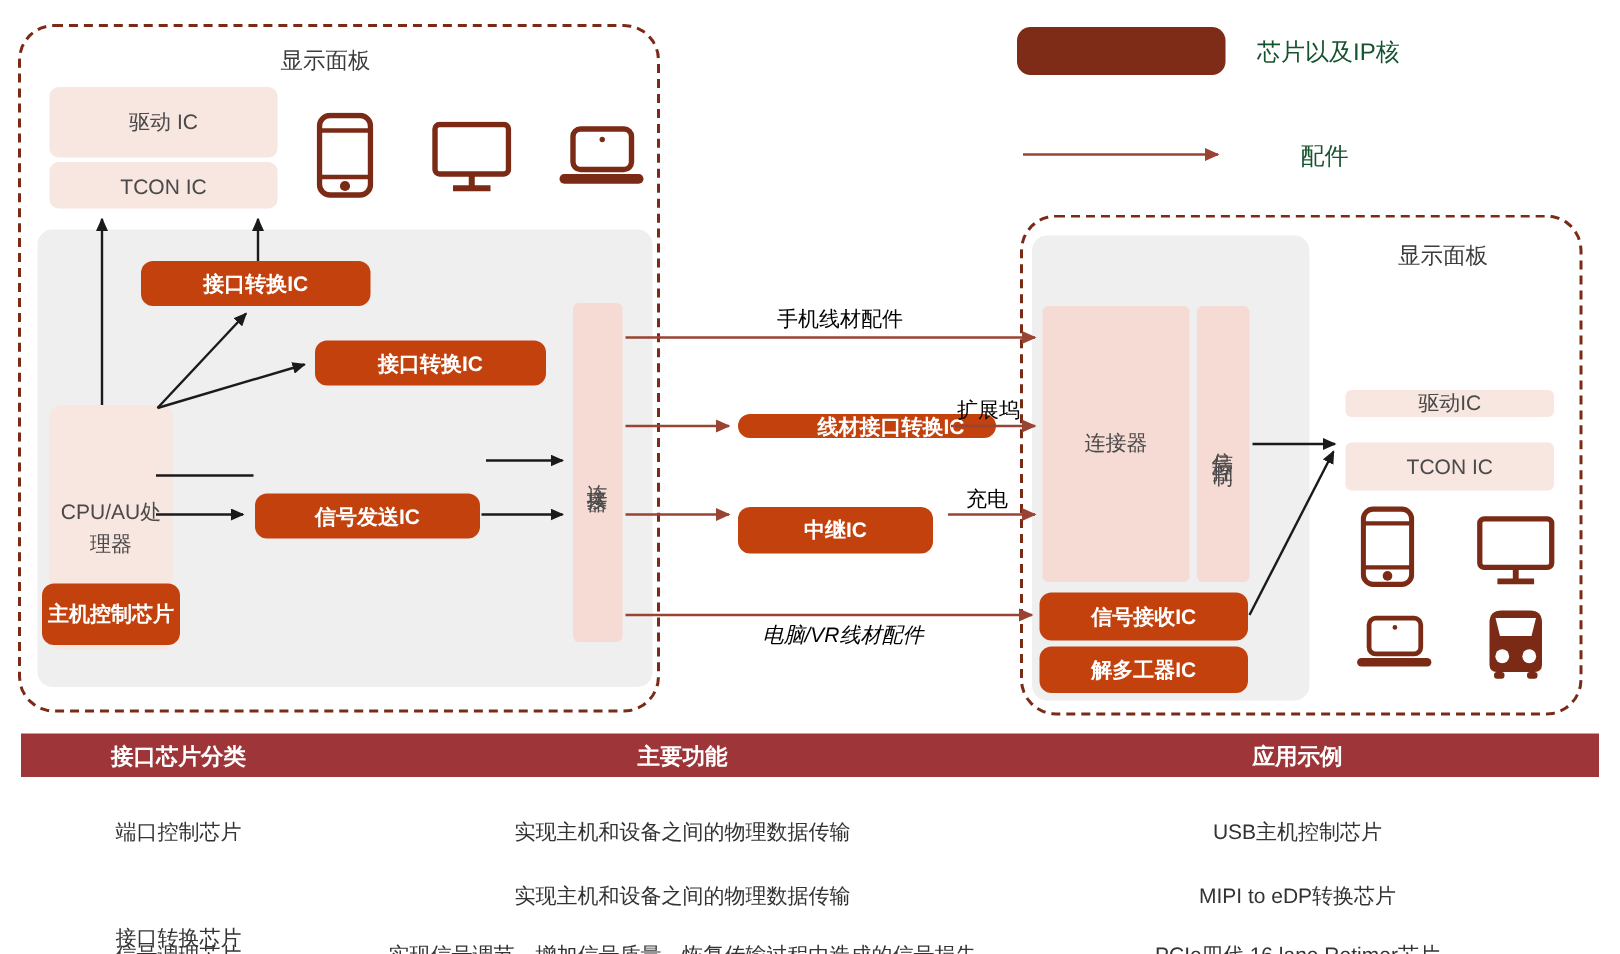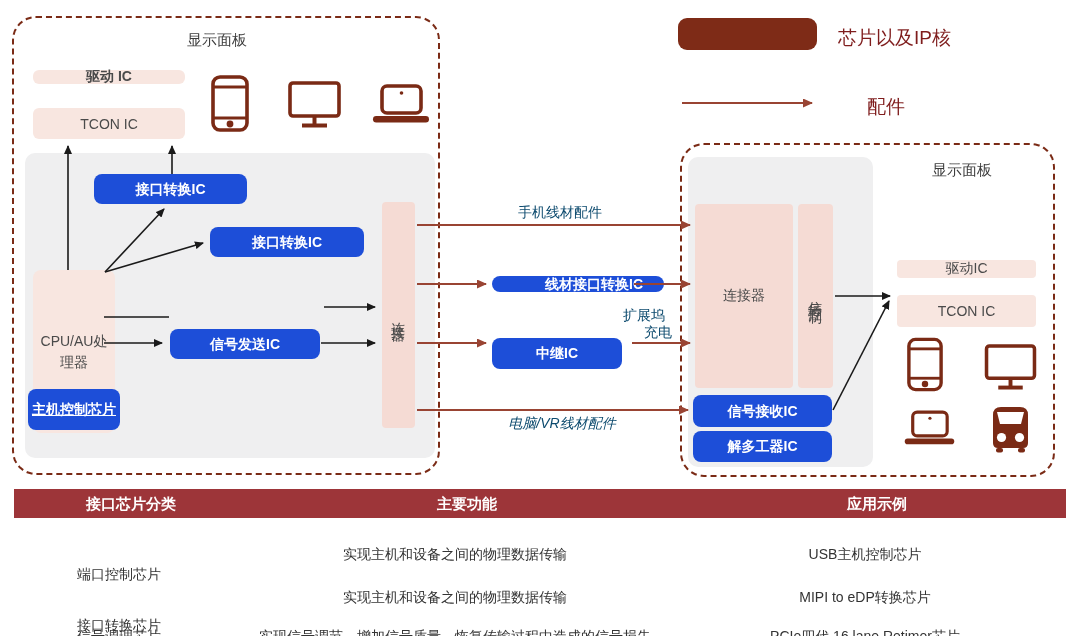--- a/index.html
+++ b/index.html
@@ -9,49 +9,49 @@
   }
   .abs{position:absolute;}
   
   .dashed-panel{border:2px dashed #7a2a15;border-radius:24px;background:transparent;z-index:0;}
   .panel-title{font-size:15px;color:#3c3c3c;text-align:center;z-index:4;}
   
   .gray-zone{background:#efeff0;border-radius:10px;z-index:1;}
   
   .pinkbox{background:#f8e6e0;border-radius:6px;z-index:3;display:flex;align-items:center;justify-content:center;font-size:14px;color:#4a4a4a;text-align:center;}
   .pinkbox.deep{background:#f5dbd4;border-radius:4px;}
-  .darkbox{background:#1d4ed8;border-radius:8px;z-index:3;display:flex;align-items:center;justify-content:center;font-size:14px;font-weight:bold;color:#fff;text-align:center;line-height:1.3;}
+  .darkbox{background:#c2410c;border-radius:8px;z-index:3;display:flex;align-items:center;justify-content:center;font-size:14px;font-weight:bold;color:#fff;text-align:center;line-height:1.3;}
   .vtext{writing-mode:vertical-rl;text-orientation:upright;letter-spacing:3px;}
   .wrapbox{word-break:break-all;line-height:1.5;padding:0 6px;}
   
-  .midlabel{font-size:14px;color:#0c4a6e;text-align:center;z-index:4;white-space:nowrap;}
+  .midlabel{font-size:14px;color:#000000;text-align:center;z-index:4;white-space:nowrap;}
   
   .legend-swatch{background:#7e2b17;border-radius:9px;z-index:3;}
-  .legend-label{font-size:19px;color:#7f1d1d;z-index:4;white-space:nowrap;}
+  .legend-label{font-size:16px;color:#14532d;z-index:4;white-space:nowrap;}
   
   #arrows{position:absolute;left:0;top:0;z-index:6;pointer-events:none;}
   .icon{z-index:3;}
   
   .tbl-header{background:#9d3539;z-index:2;}
-  .tbl-hcell{font-size:15px;font-weight:bold;color:#fff;text-align:center;z-index:3;white-space:nowrap;margin-left:12px;}
+  .tbl-hcell{font-size:15px;font-weight:bold;color:#fff;text-align:center;z-index:3;white-space:nowrap;}
   .tbl-cell{font-size:14px;color:#333;text-align:center;z-index:3;white-space:nowrap;}
 </style>
 </head>
 <body>
 
 <div id="canvas">
 
   <div class="abs legend-swatch" style="left:678px;top:18px;width:139px;height:32px;"></div>
   <div class="abs legend-label" style="left:838px;top:25px;">芯片以及IP核</div>
   <div class="abs legend-label" style="left:867px;top:94px;">配件</div>
 
   <div class="abs dashed-panel" style="left:12px;top:16px;width:424px;height:455px;"></div>
   <div class="abs panel-title" style="left:142px;top:31px;width:150px;">显示面板</div>
 
-  <div class="abs pinkbox" style="left:33px;top:70px;width:152px;height:14px;font-weight:bold;">驱动 IC</div>
+  <div class="abs pinkbox" style="left:33px;top:58px;width:152px;height:47px;">驱动 IC</div>
   <div class="abs pinkbox" style="left:33px;top:108px;width:152px;height:31px;">TCON IC</div>
 
   <svg class="abs icon" style="left:211px;top:75px;" width="38" height="57" viewBox="0 0 38 57">
     <rect x="2" y="2" width="34" height="53" rx="7" fill="none" stroke="#7a2a15" stroke-width="3.6"></rect>
     <line x1="3" y1="12" x2="35" y2="12" stroke="#7a2a15" stroke-width="3"></line>
     <line x1="3" y1="43" x2="35" y2="43" stroke="#7a2a15" stroke-width="3"></line>
     <circle cx="19" cy="49" r="3.4" fill="#7a2a15"></circle>
   </svg>
   <svg class="abs icon" style="left:288px;top:81px;" width="53" height="47" viewBox="0 0 53 47">
     <rect x="2" y="2" width="49" height="33" rx="3" fill="none" stroke="#7a2a15" stroke-width="3.6"></rect>
@@ -64,27 +64,27 @@
     <rect x="2" y="32" width="56" height="6.5" rx="3.2" fill="#7a2a15"></rect>
   </svg>
 
   <div class="abs gray-zone" style="left:25px;top:153px;width:410px;height:305px;"></div>
 
   <div class="abs darkbox" style="left:94px;top:174px;width:153px;height:30px;">接口转换IC</div>
   <div class="abs darkbox" style="left:210px;top:227px;width:154px;height:30px;">接口转换IC</div>
   <div class="abs darkbox" style="left:170px;top:329px;width:150px;height:30px;">信号发送IC</div>
 
   <div class="abs pinkbox wrapbox" style="left:33px;top:270px;width:70px;height:163px;border-radius:8px;">CPU/AU处理器</div>
-  <div class="abs darkbox" style="left:28px;top:389px;width:84px;height:41px;padding:0 4px;text-decoration:underline;">主机控制芯片</div>
+  <div class="abs darkbox" style="left:28px;top:389px;width:84px;height:41px;padding:0 4px;">主机控制芯片</div>
 
   <div class="abs pinkbox deep vtext" style="left:382px;top:202px;width:33px;height:226px;">连接器</div>
 
   <div class="abs midlabel" style="left:495px;top:204px;width:130px;">手机线材配件</div>
   <div class="abs darkbox" style="left:492px;top:276px;width:140px;height:16px;padding-left:32px;">线材接口转换IC</div>
-  <div class="abs midlabel" style="left:618px;top:265px;width:52px;margin-top:42px;">扩展坞</div>
+  <div class="abs midlabel" style="left:633px;top:265px;width:52px;">扩展坞</div>
   <div class="abs darkbox" style="left:492px;top:311px;width:130px;height:31px;margin-top:27px;">中继IC</div>
   <div class="abs midlabel" style="left:638px;top:324px;width:40px;">充电</div>
   <div class="abs midlabel" style="left:492px;top:415px;width:140px;font-style:italic;">电脑/VR线材配件</div>
 
   <div class="abs dashed-panel" style="left:680px;top:143px;width:371px;height:330px;"></div>
   <div class="abs panel-title" style="left:902px;top:161px;width:120px;">显示面板</div>
 
   <div class="abs gray-zone" style="left:688px;top:157px;width:185px;height:310px;"></div>
 
   <div class="abs pinkbox deep" style="left:695px;top:204px;width:98px;height:184px;">连接器</div>
@@ -155,21 +155,21 @@
       <path d="M417,410 L688,410" marker-end="url(#ah-red)"></path>
       <path d="M682,103 L812,103" marker-end="url(#ah-red)"></path>
     </g>
   </svg>
 
   <div class="abs tbl-header" style="left:14px;top:489px;width:1052px;height:29px;"></div>
   <div class="abs tbl-hcell" style="left:14px;top:495px;width:210px;">接口芯片分类</div>
   <div class="abs tbl-hcell" style="left:690px;top:495px;width:350px;">应用示例</div>
   <div class="abs tbl-hcell" style="left:230px;top:495px;width:450px;">主要功能</div>
 
-  <div class="abs tbl-cell" style="left:14px;top:546px;width:210px;margin-top:20px;">端口控制芯片</div>
+  <div class="abs tbl-cell" style="left:14px;top:546px;width:210px;">端口控制芯片</div>
   <div class="abs tbl-cell" style="left:230px;top:546px;width:450px;">实现主机和设备之间的物理数据传输</div>
   <div class="abs tbl-cell" style="left:690px;top:546px;width:350px;">USB主机控制芯片</div>
 
   <div class="abs tbl-cell" style="left:14px;top:589px;width:210px;margin-top:28px;">接口转换芯片</div>
   <div class="abs tbl-cell" style="left:230px;top:589px;width:450px;">实现主机和设备之间的物理数据传输</div>
   <div class="abs tbl-cell" style="left:690px;top:589px;width:350px;">MIPI to eDP转换芯片</div>
 
   <div class="abs tbl-cell" style="left:14px;top:628px;width:210px;">信号调理芯片</div>
   <div class="abs tbl-cell" style="left:230px;top:628px;width:450px;">实现信号调节，增加信号质量，恢复传输过程中造成的信号损失</div>
   <div class="abs tbl-cell" style="left:690px;top:628px;width:350px;">PCIe四代 16 lane Retimer芯片</div>

